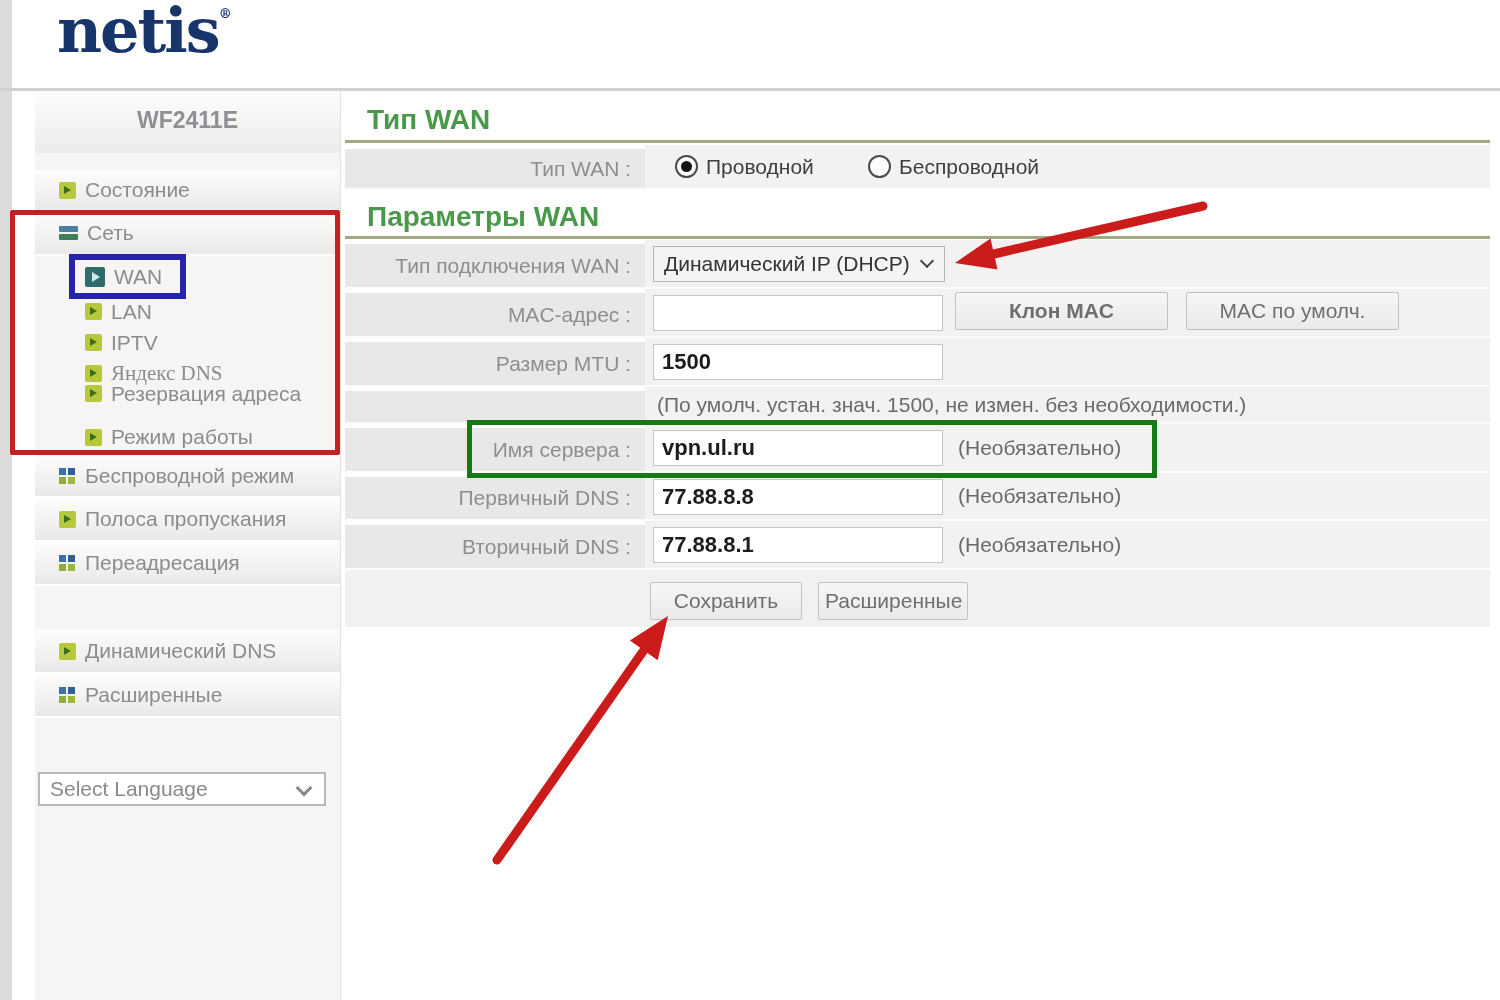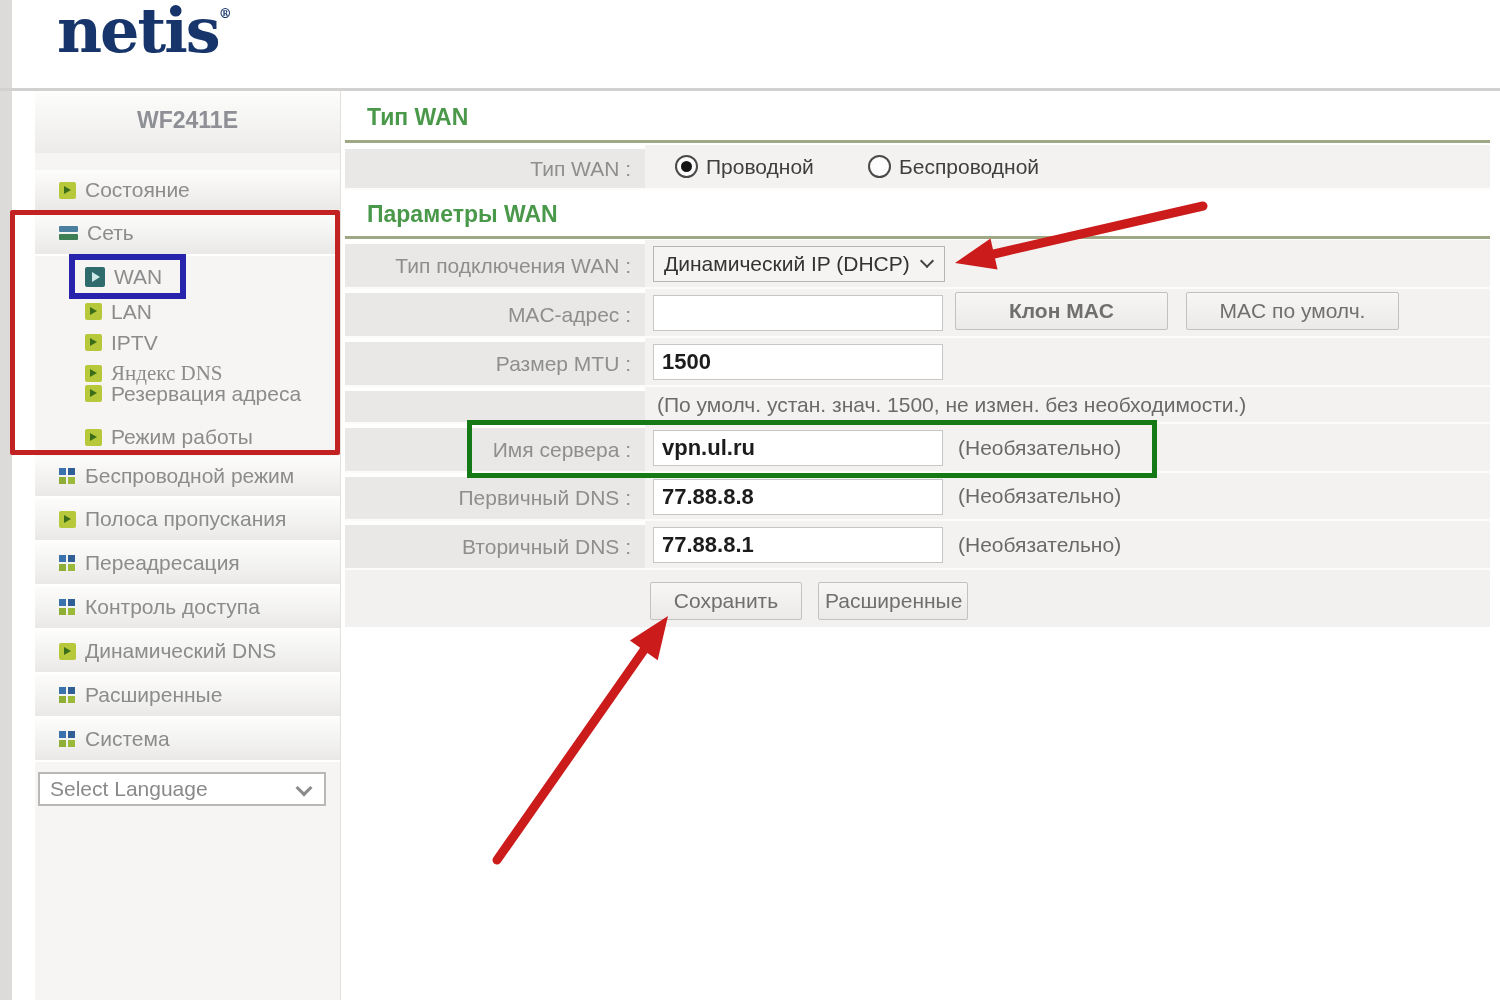--- a/index.html
+++ b/index.html
@@ -41,21 +41,21 @@
   .icon-grid::before{content:"";position:absolute;left:0;top:0;width:7px;height:7px;background:#3a72ad;
                      box-shadow:9px 0 0 #2f5f94, 0 9px 0 #8fae35, 9px 9px 0 #9cba3a;}
 
   .lang-select{position:absolute;left:38px;top:772px;width:288px;height:34px;background:#ffffff;
                border:2px solid #b9b8b6;box-sizing:border-box;color:#8a8a8a;font-size:21px;
                line-height:30px;padding-left:10px;cursor:pointer;}
   .lang-select .chev{position:absolute;right:14px;top:8px;width:9px;height:9px;
                      border-right:3px solid #8a8a8a;border-bottom:3px solid #8a8a8a;transform:rotate(45deg);}
 
   
-  .section-title{position:absolute;left:367px;color:#4a984a;font-weight:bold;font-size:23px;}
+  .section-title{position:absolute;left:367px;color:#4a984a;font-weight:bold;font-size:28px;}
   .rule{position:absolute;left:345px;width:1145px;height:3px;background:#9fa884;}
   .form-row{position:absolute;left:345px;width:1145px;}
   .cell-l{position:absolute;left:0;top:4px;bottom:0;width:300px;background:#e9e8e6;}
   .cell-r{position:absolute;left:300px;right:0;top:0;bottom:0;background:#f3f2f1;border-bottom:2px solid #fbfbfa;}
   .cell-l{border-bottom:2px solid #fbfbfa;}
   .row-label{position:absolute;right:14px;top:0;bottom:0;display:flex;align-items:center;
              color:#8e8e8c;font-size:21px;white-space:nowrap;}
   .radio{width:19px;height:19px;border:2px solid #4a4a4a;border-radius:50%;background:#fdfdfd;
          position:relative;flex:none;}
   .radio.selected::after{content:"";position:absolute;left:4px;top:4px;width:11px;height:11px;
@@ -132,35 +132,27 @@
     <span class="lbl">Беспроводной режим</span>
   </div>
   <div class="nav-item lvl0" style="top:498px;height:44px;">
     <span class="icon-sq"></span>
     <span class="lbl">Полоса пропускания</span>
   </div>
   <div class="nav-item lvl0" style="top:542px;height:44px;">
     <span class="icon-grid"></span>
     <span class="lbl">Переадресация</span>
   </div>
-  <div class="nav-item lvl0" style="top:586px;height:44px;">
-    <span class="icon-grid"></span>
-    <span class="lbl">Контроль доступа</span>
-  </div>
   <div class="nav-item lvl0" style="top:630px;height:44px;">
     <span class="icon-sq"></span>
     <span class="lbl">Динамический DNS</span>
   </div>
   <div class="nav-item lvl0" style="top:674px;height:44px;">
     <span class="icon-grid"></span>
     <span class="lbl">Расширенные</span>
-  </div>
-  <div class="nav-item lvl0" style="top:718px;height:44px;">
-    <span class="icon-grid"></span>
-    <span class="lbl">Система</span>
   </div>
 
   <div class="lang-select">
     <span>Select Language</span>
     <span class="chev"></span>
   </div>
 
   <div class="section-title" style="top:104px;">Тип WAN</div>
   <div class="rule" style="top:140px;"></div>
 

